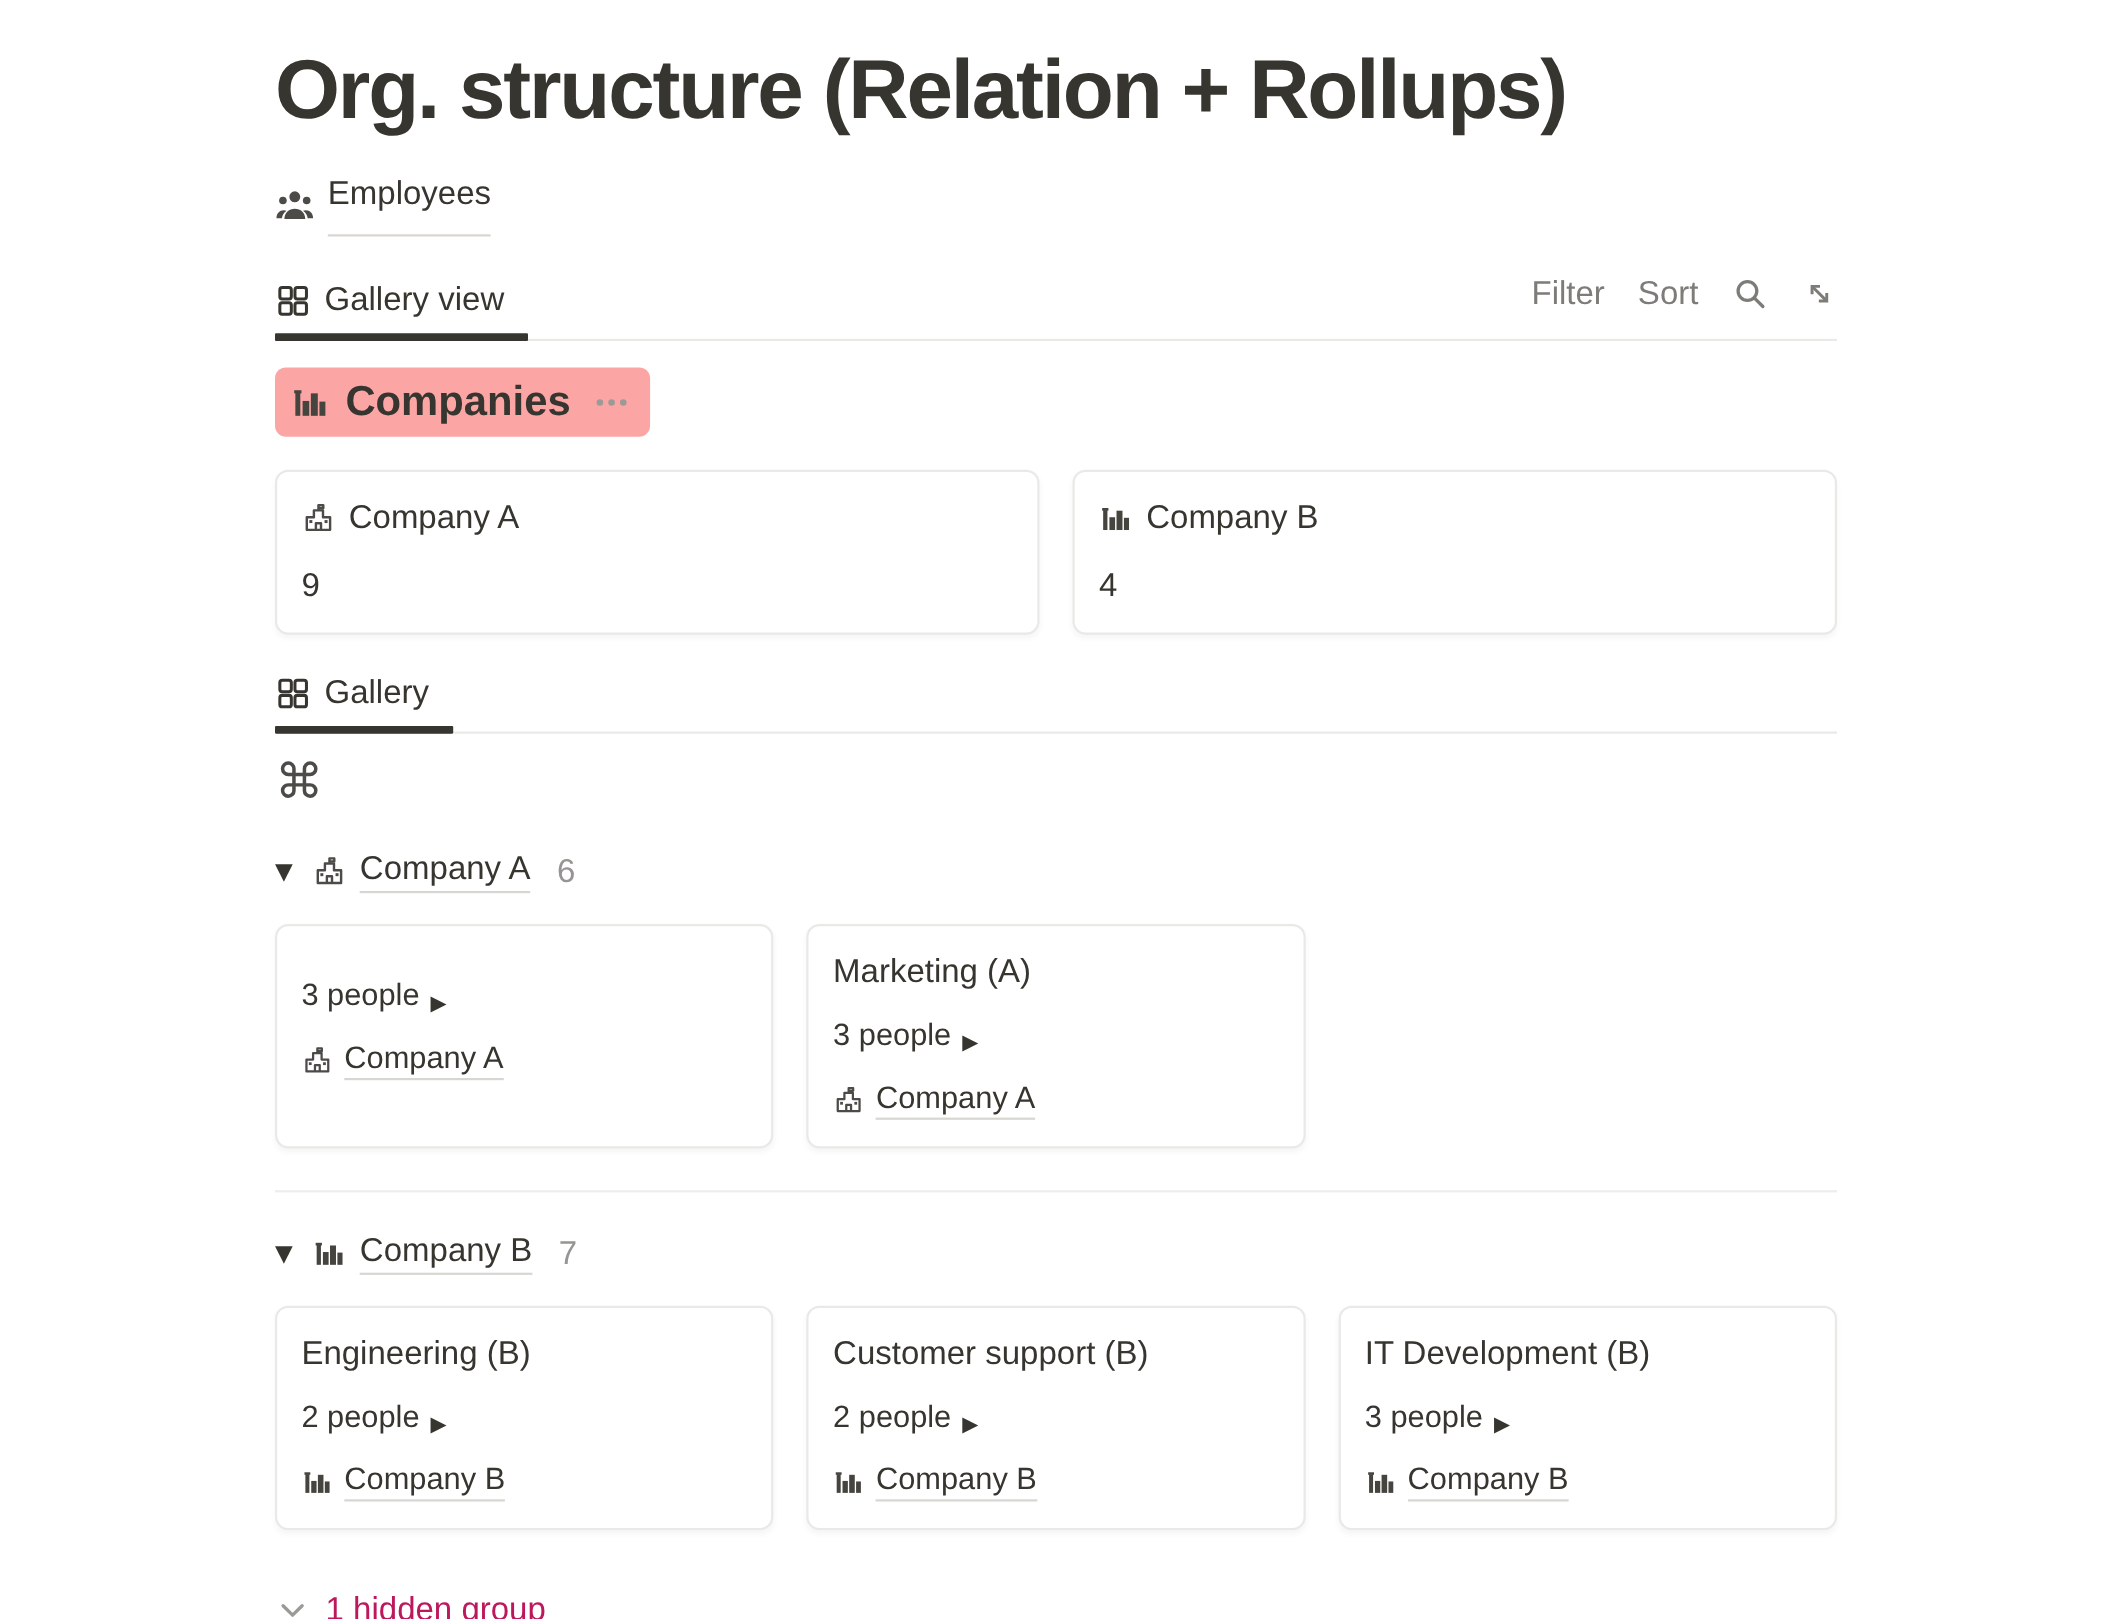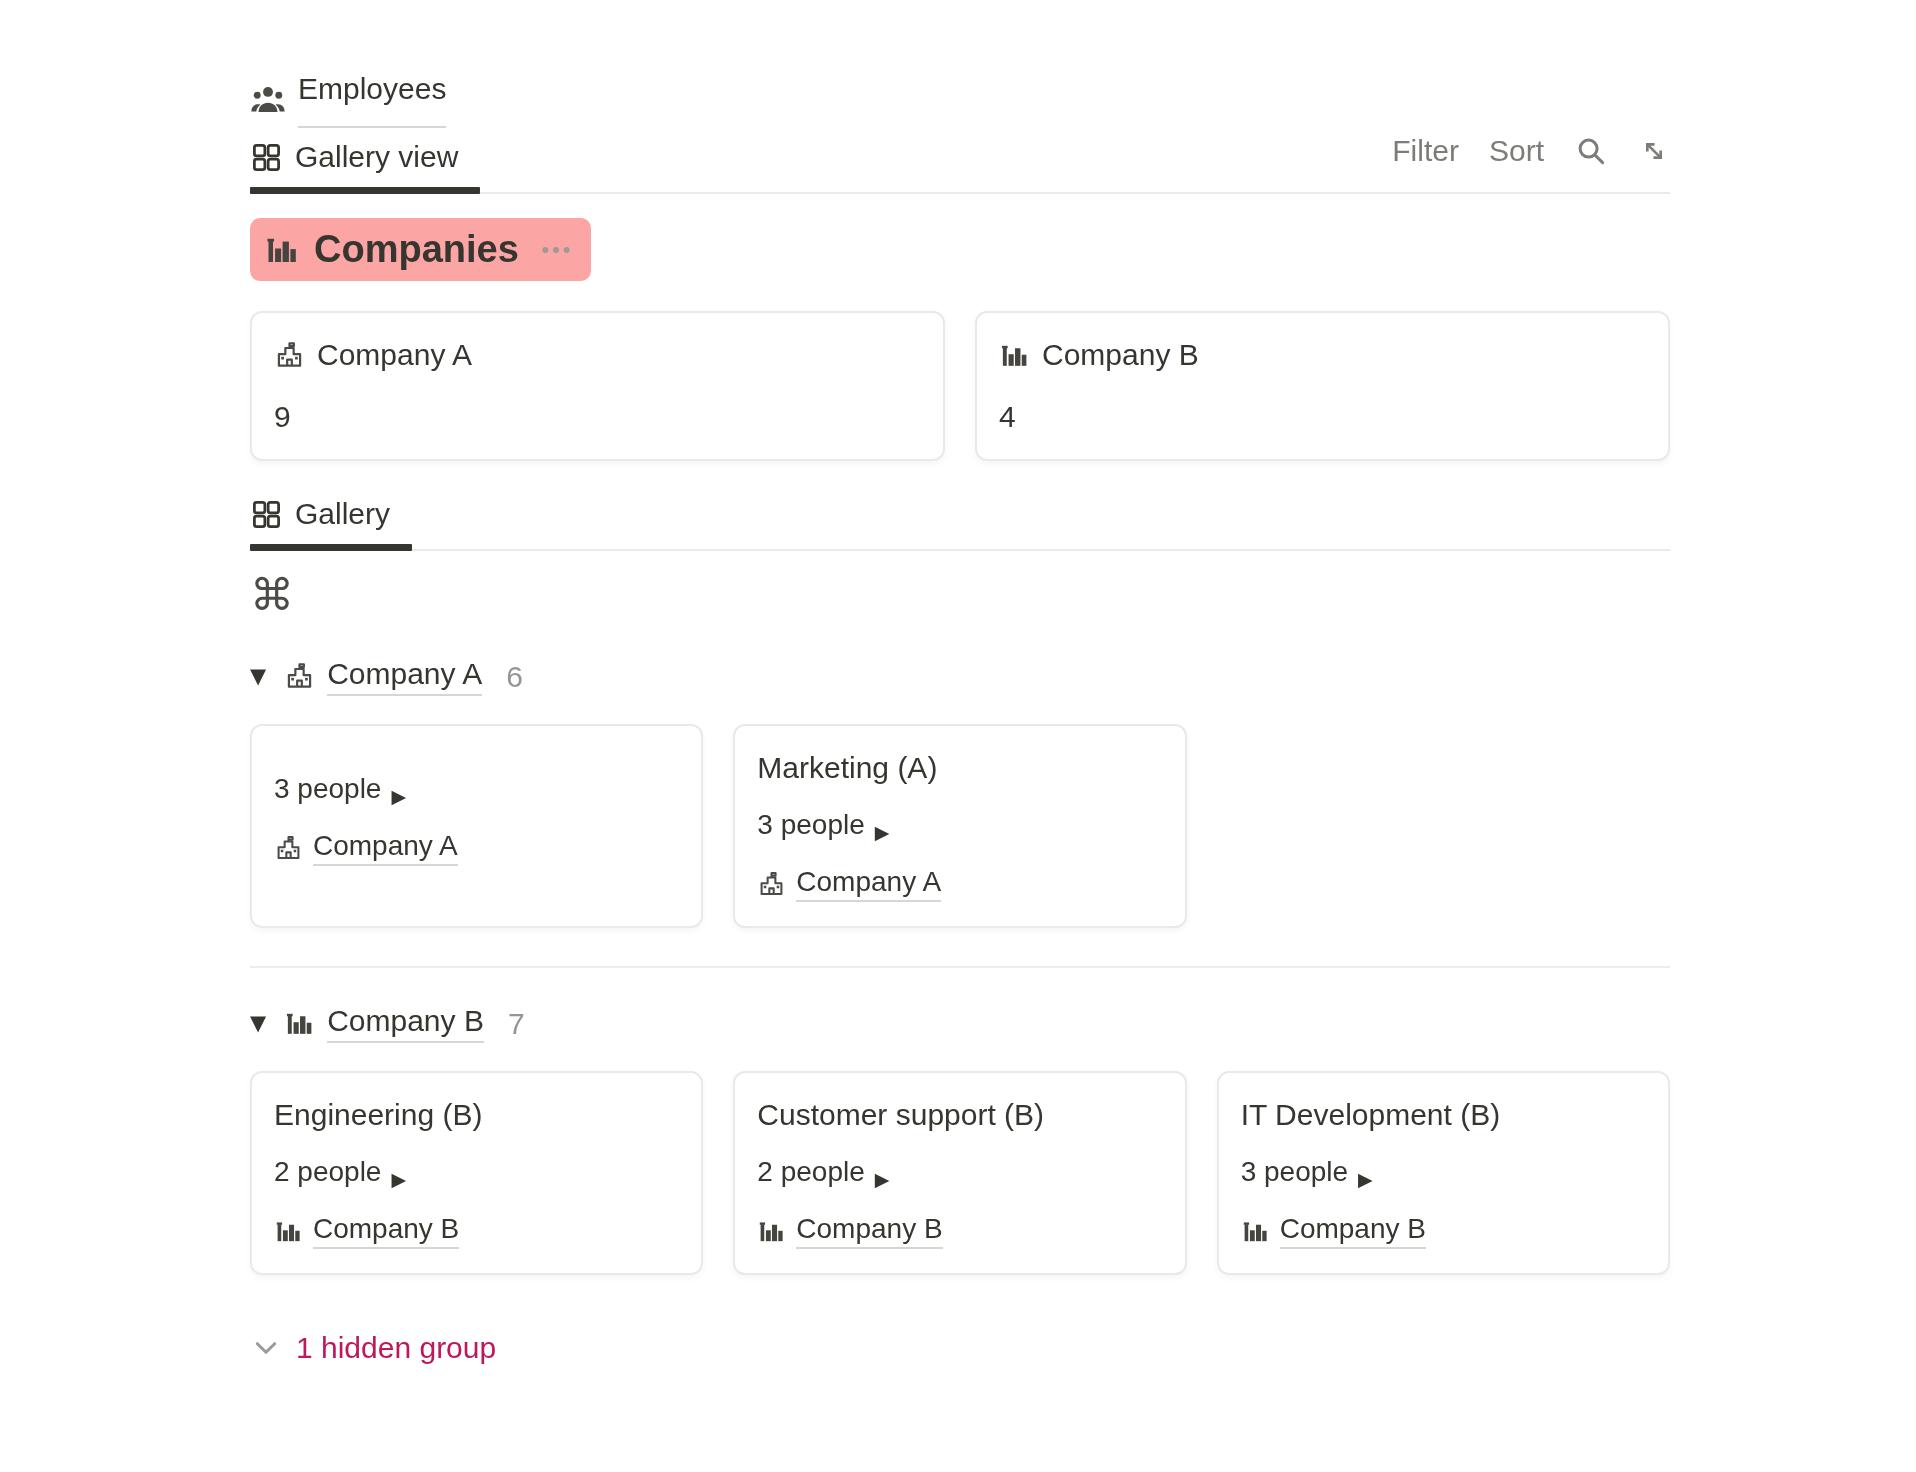--- a/index.html
+++ b/index.html
@@ -13,21 +13,21 @@
 
   
   .title { font-size:76px; font-weight:700; letter-spacing:-2px; line-height:1.15; color:#37352f; }
 
   
   .crumb { display:flex; align-items:center; gap:12px; margin-top:34px; cursor:pointer; width:max-content; }
   .crumb .lbl { font-size:30px; font-weight:500; padding-bottom:20px; border-bottom:2.5px solid #d8d6d1; }
 
   
   .tabrow { display:flex; align-items:flex-end; justify-content:space-between;
-    border-bottom:2px solid #e9e9e7; margin-top:6px; }
+    border-bottom:2px solid #e9e9e7; margin-top:35px; }
   .tab { position:relative; display:flex; align-items:center; gap:12px;
     padding:0 22px 18px 0; cursor:pointer; }
   .tab .tlbl { font-size:30px; font-weight:500; color:#37352f; }
   .tab.active::after { content:""; position:absolute; left:0; right:0; bottom:-2px;
     height:7px; background:#37352f; border-radius:1px; }
   .tools { display:flex; align-items:center; gap:30px; padding-bottom:24px; }
   .toolbtn { font-size:30px; color:#7d7c78; cursor:pointer; }
 
   
   .pill { display:inline-flex; align-items:center; gap:14px; margin-top:24px;
@@ -126,20 +126,21 @@
         <circle cx="12" cy="12" r="2.1"></circle>
         <circle cx="19.5" cy="12" r="2.1"></circle>
       </g>
     </symbol>
   </defs>
 </svg>
 
 <div class="page">
   <div class="content">
 
+    <h1 class="title">Org. structure (Relation + Rollups)</h1>
 
     <div class="crumb">
       <span class="icon" style="width:36px;height:36px">
           <svg>
             <use href="#i-people"></use>
           </svg>
         </span>
       <span class="lbl">Employees</span>
     </div>
 

